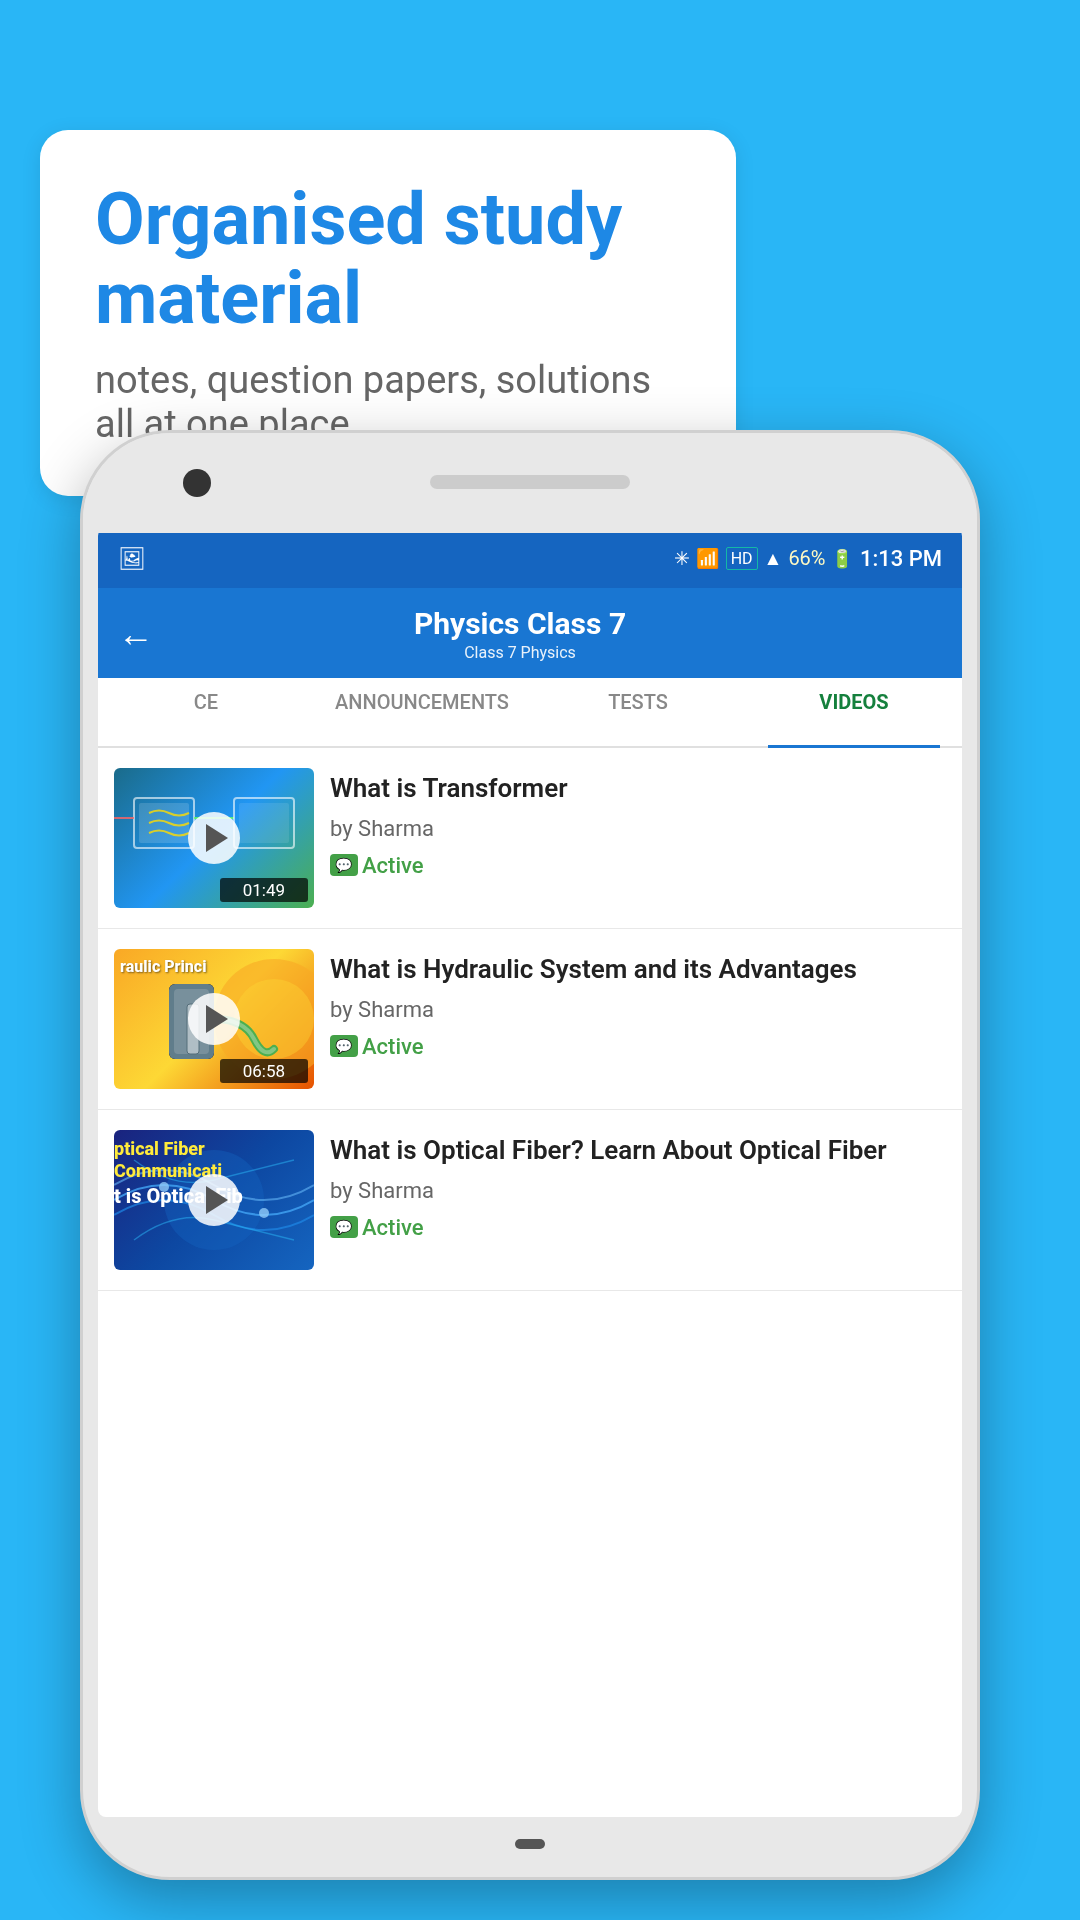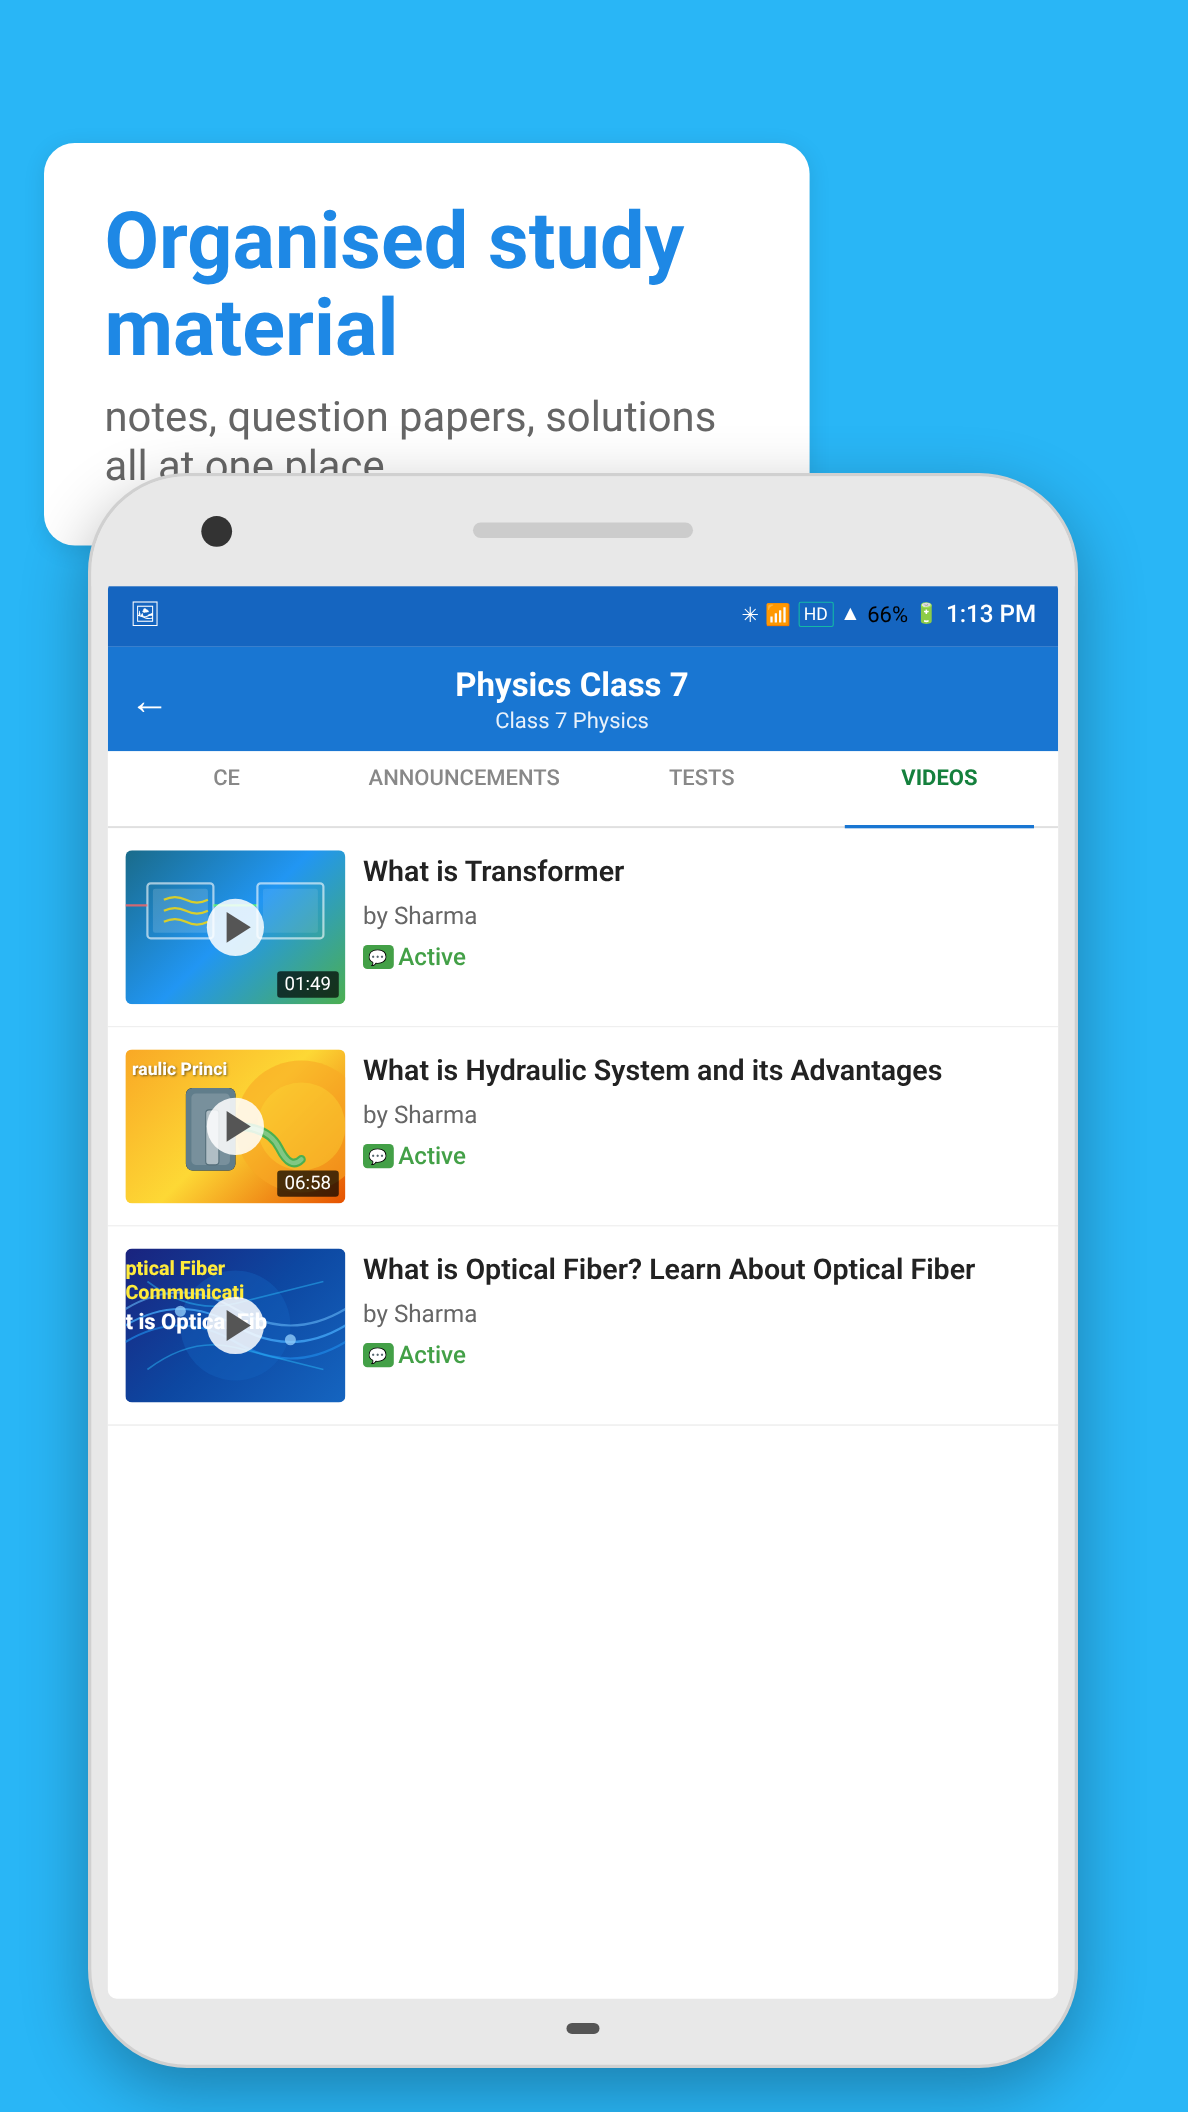--- a/index.html
+++ b/index.html
@@ -167,21 +167,21 @@
       text-align: center;
       flex: 1;
     }
 
     .header-title-main {
       font-size: 30px;
       font-weight: 700;
     }
 
     .header-title-sub {
-      font-size: 20px;
+      font-size: 16px;
       opacity: 0.9;
       margin-top: 2px;
     }
 
     
     .tab-bar {
       background: white;
       display: flex;
       border-bottom: 2px solid #e0e0e0;
       height: 70px;
@@ -312,21 +312,21 @@
       margin-left: 5px;
     }
 
     .duration-badge {
       position: absolute;
       bottom: 6px;
       right: 6px;
       background: rgba(0,0,0,0.7);
       color: white;
       font-size: 17px;
-      padding: 2px 7px;
+      padding: 2px 23px;
       border-radius: 3px;
     }
 
     .video-info {
       flex: 1;
       padding-top: 4px;
     }
 
     .video-title {
       font-size: 26px;
@@ -385,21 +385,21 @@
       top: 8px;
       left: 0;
       color: #ffeb3b;
       font-size: 18px;
       font-weight: 800;
       line-height: 1.2;
     }
 
     .battery-text {
       font-size: 20px;
-      color: #000000;
+      color: #fef9c3;
     }
 
     .time-text {
       font-size: 22px;
       color: white;
       font-weight: 500;
     }
   </style>
 </head>
 <body>

